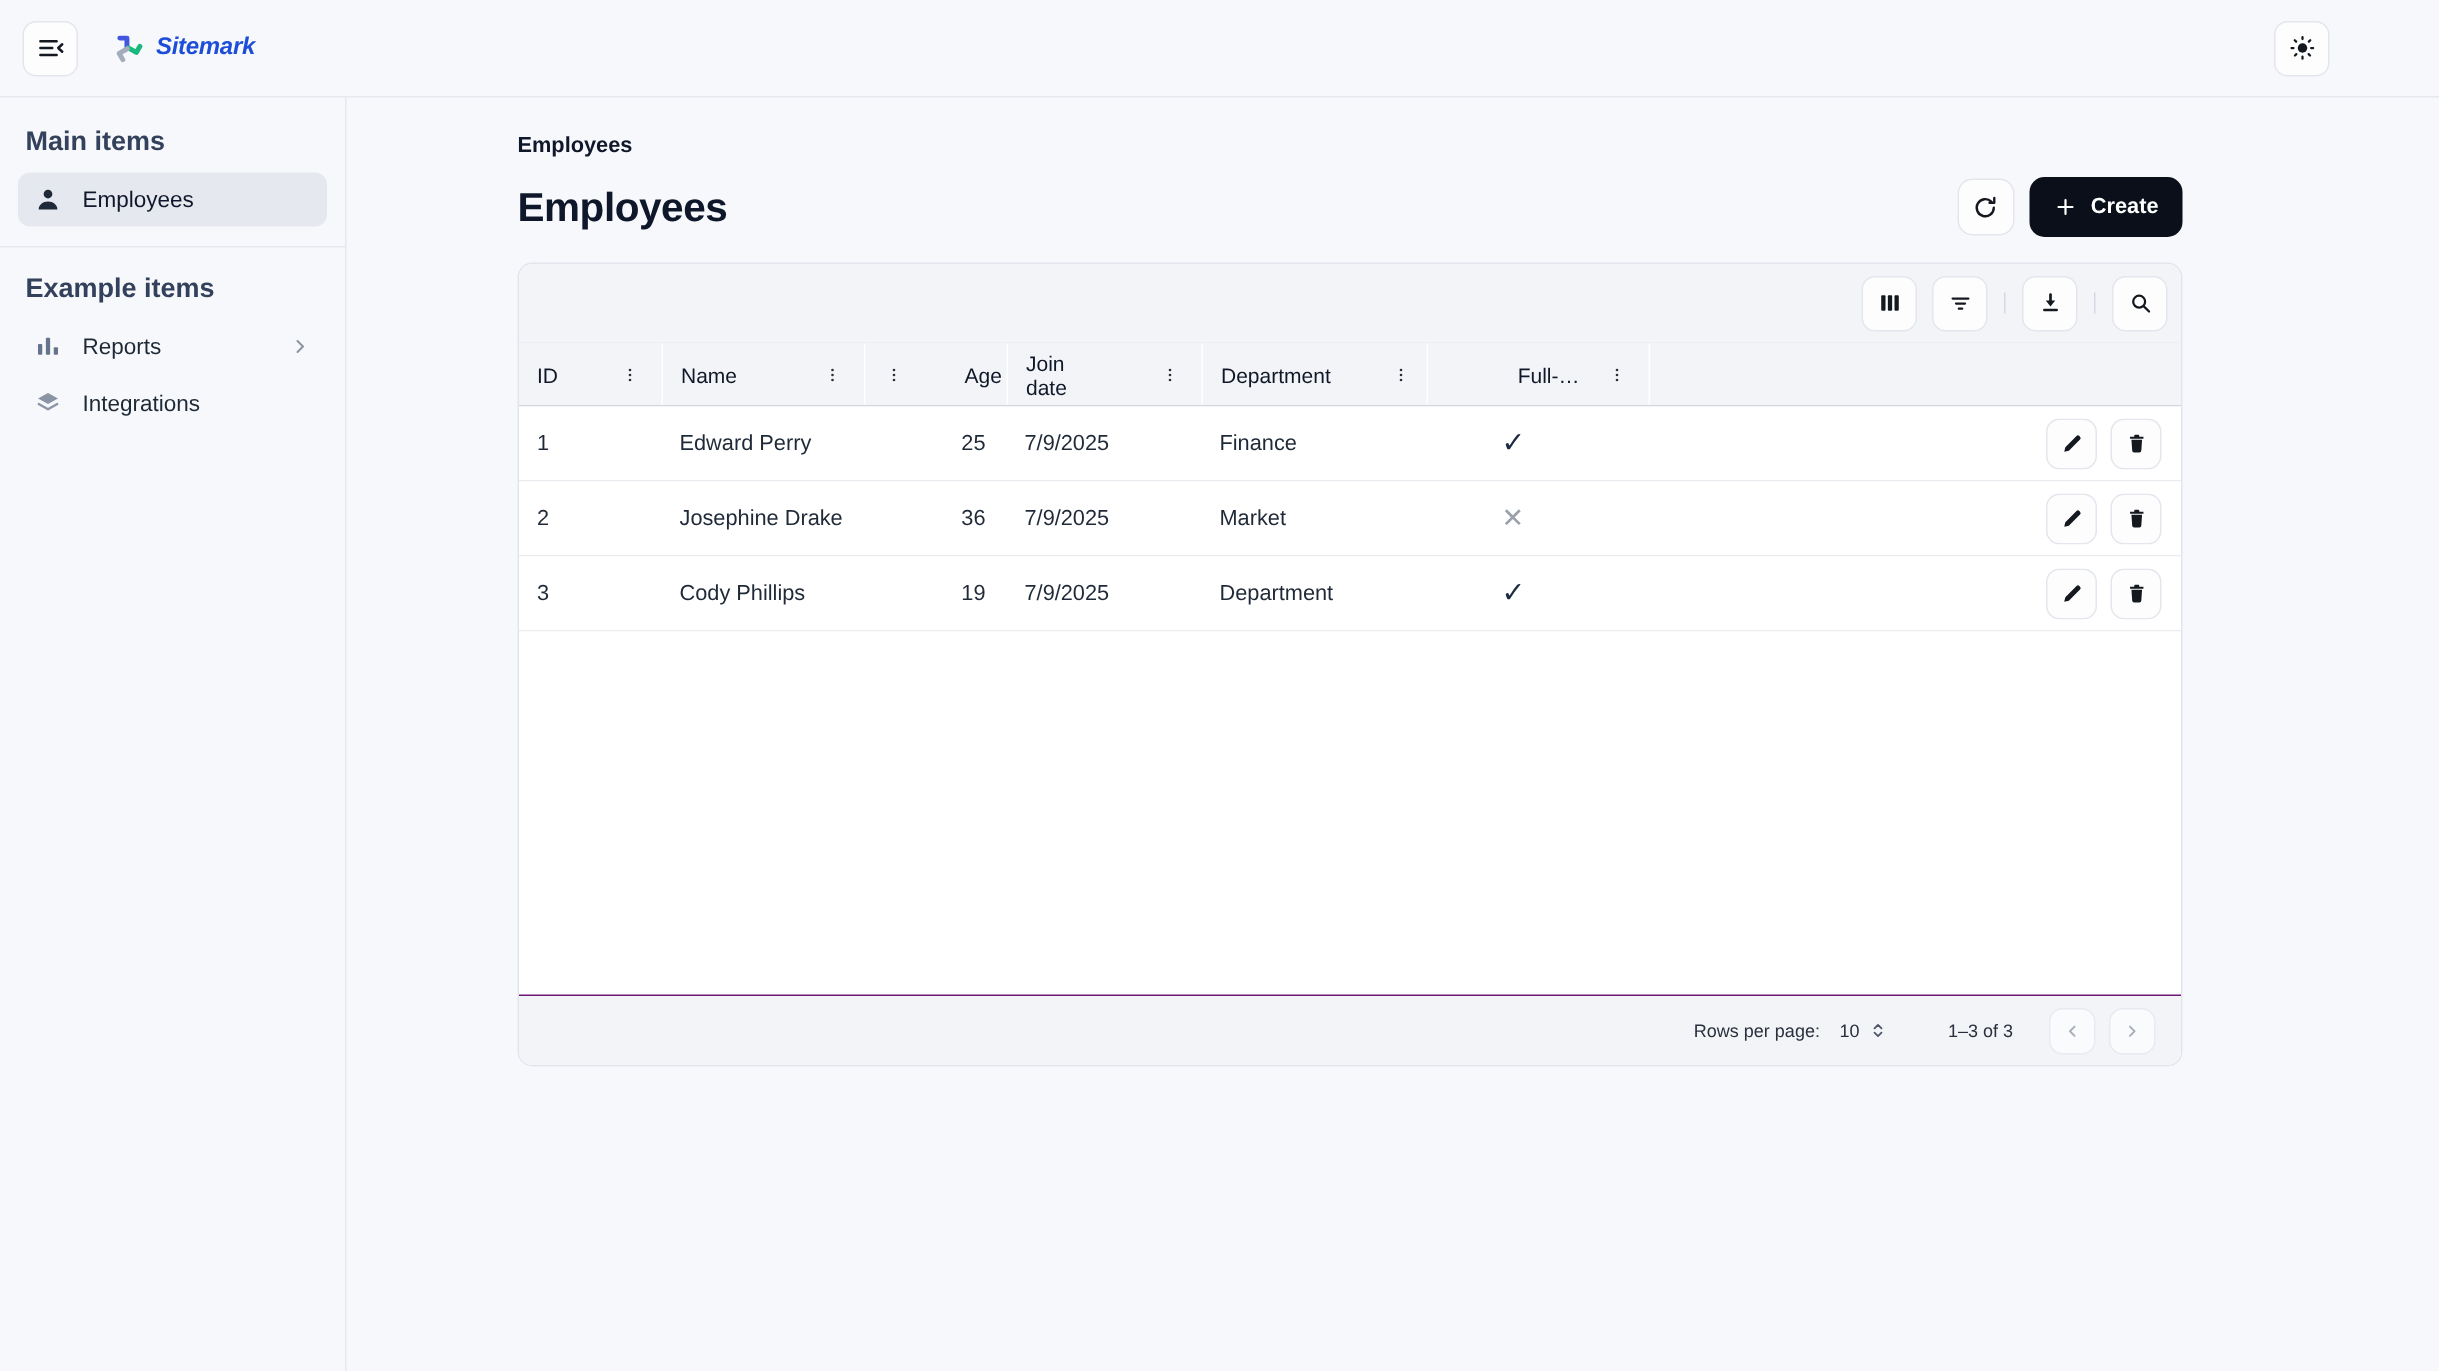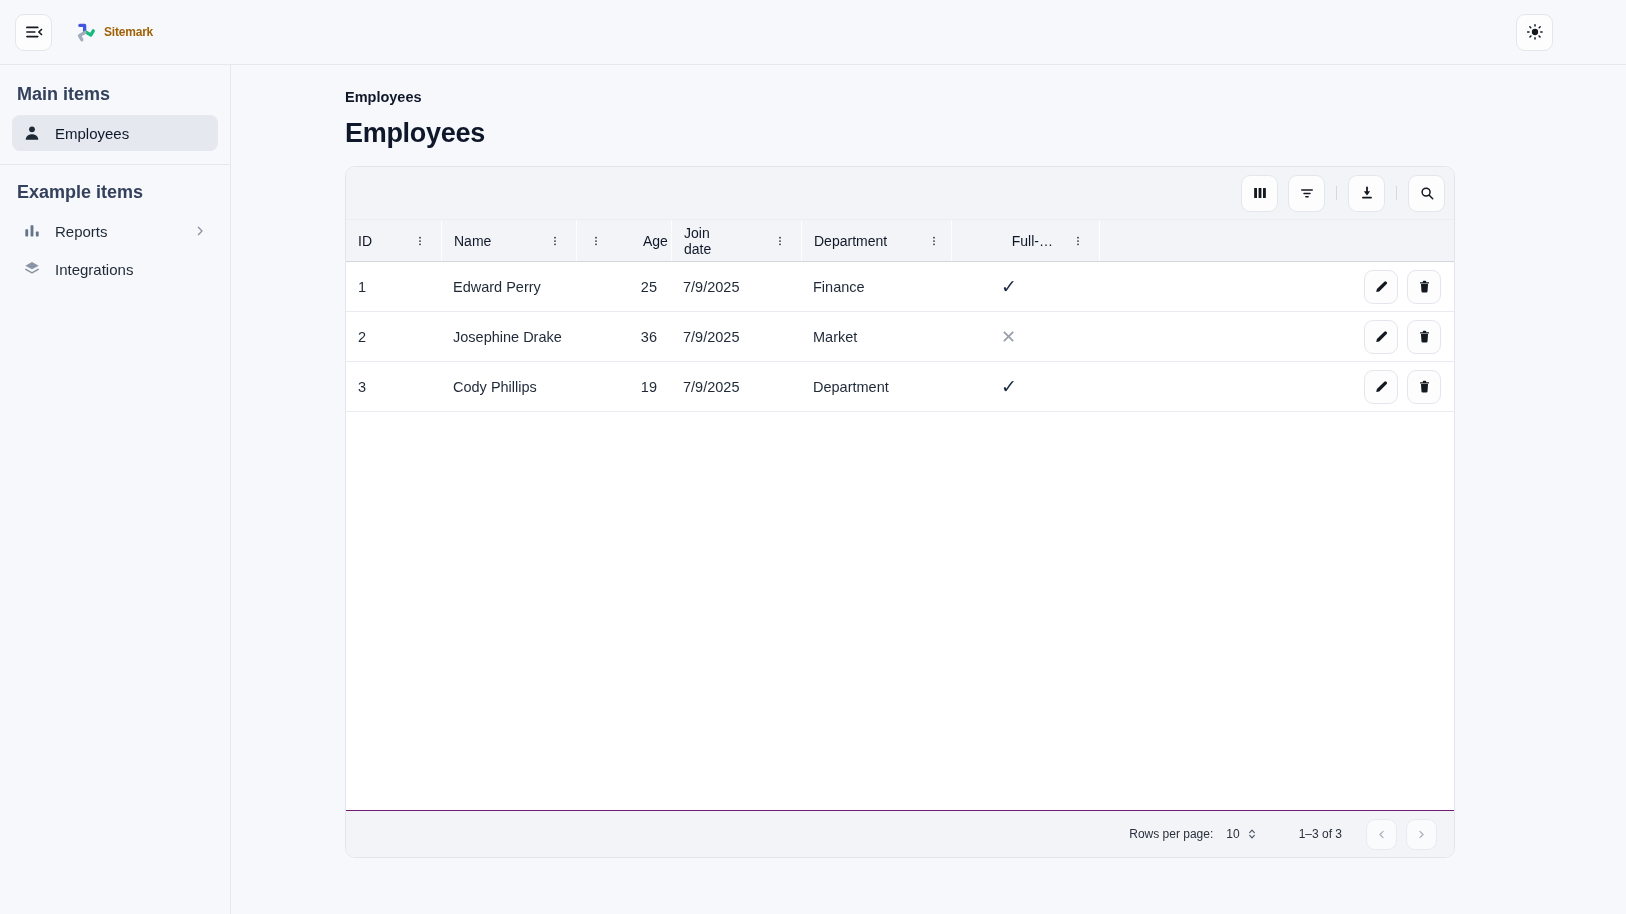--- a/index.html
+++ b/index.html
@@ -9,21 +9,21 @@
     background:#F7F8FB; color:#111827;
     font-family:"Liberation Sans","DejaVu Sans",sans-serif;
   }
   
   .topbar { height:65px; border-bottom:1px solid #E5E8EE; display:flex; align-items:center;
             padding:0 73px 0 15px; gap:22px; }
   .icon-btn { display:inline-flex; align-items:center; justify-content:center;
               background:#FDFDFE; border:1px solid #E3E6EC; border-radius:9px; cursor:pointer; padding:0; }
   .menu-toggle, .theme-toggle { width:37px; height:37px; }
   .logo { display:flex; align-items:center; gap:8px; }
-  .logo-text { font-size:12px; font-weight:bold; color:#a16207; letter-spacing:-0.2px; }
+  .logo-text { font-size:16px; font-weight:bold; color:#1d4ed8; letter-spacing:-0.2px;font-style:italic; }
   .topbar-spacer { flex:1; }
   
   .shell { display:flex; height:849px; }
   .sidebar { width:231px; flex-shrink:0; border-right:1px solid #E5E8EE; padding:19px 12px 0; }
   .section-label { font-size:18px; font-weight:700; color:#33415C; padding:0 5px; margin-bottom:10px; }
   .nav-item { display:flex; align-items:center; gap:13px; height:36px; padding:0 10px;
               border-radius:8px; font-size:15px; color:#1E2936; cursor:pointer; margin-bottom:2px; }
   .nav-item.selected { background:#E6E8EF; font-weight:500; color:#0F172A; }
   .nav-item .spacer { flex:1; }
   .sidebar-divider { height:1px; background:#E5E8EE; margin:13px -12px 17px; }
@@ -31,21 +31,21 @@
   .content { padding:24px 0 0 114px; }
   .breadcrumb { font-size:14.5px; font-weight:600; color:#0F172A; }
   .title-row { width:1110px; display:flex; align-items:center; justify-content:space-between; margin-top:13px; }
   .page-title { font-size:27px; font-weight:700; margin:0; color:#0F172A; letter-spacing:-0.3px; }
   .title-actions { display:flex; align-items:center; gap:10px; }
   .refresh-btn { width:38px; height:38px; border-radius:10px; }
   .create-btn { height:40px; padding:0 16px; border:none; border-radius:10px; background:#0B0F1A;
                 color:#fff; display:inline-flex; align-items:center; gap:9px; font-size:14.5px;
                 font-weight:600; cursor:pointer; font-family:inherit; }
   
-  .card { width:1110px; height:692px; margin-top:17px; background:#fff; border:1px solid #E2E5EC;
+  .card { width:1110px; height:536px; margin-top:17px; background:#fff; border:1px solid #E2E5EC;
           border-radius:10px; display:flex; flex-direction:column; overflow:hidden; }
   .toolbar { height:53px; background:#F2F4F8; display:flex; align-items:center;
              justify-content:flex-end; gap:10px; padding:0 9px; border-bottom:1px solid #ECEEF3; }
   .tb-btn { width:37px; height:37px; border-radius:9px; }
   .tb-divider { width:1px; height:14px; background:#D4D9E1; margin:0 1px; }
   .tgrid { display:grid; grid-template-columns:95px 135px 95px 130px 150px 148px 1fr; align-items:center; }
   .thead { height:42px; background:#F2F4F8; border-bottom:1px solid #D3D8DF; }
   .th { display:flex; align-items:center; justify-content:space-between; height:100%;
         padding:0 14px 0 12px; font-size:14px; font-weight:500; color:#101828; cursor:pointer; }
   .th + .th { border-left:1px solid rgba(255,255,255,.85);gap:40px; }
@@ -149,20 +149,38 @@
         </span>
         <span>Integrations</span>
       </div>
     </aside>
 
     <main class="content">
       <nav class="breadcrumb">Employees</nav>
 
       <div class="title-row">
         <h1 class="page-title">Employees</h1>
+        <div class="title-actions">
+          <button class="icon-btn refresh-btn">
+            <span>
+              <svg width="19" height="19" viewBox="0 0 24 24" fill="none">
+                <path d="M19.2 12a7.2 7.2 0 1 1-2.1-5.1" stroke="#14181F" stroke-width="2" stroke-linecap="round"></path>
+                <path d="M19.6 3.8v4h-4" stroke="#14181F" stroke-width="2" stroke-linecap="round" stroke-linejoin="round"></path>
+              </svg>
+            </span>
+          </button>
+          <button class="create-btn">
+            <span>
+              <svg width="16" height="16" viewBox="0 0 24 24" fill="none">
+                <path d="M12 5v14M5 12h14" stroke="#fff" stroke-width="2.2" stroke-linecap="round"></path>
+              </svg>
+            </span>
+            <span>Create</span>
+          </button>
+        </div>
       </div>
 
       <section class="card">
 
         <div class="toolbar">
           <button class="icon-btn tb-btn">
             <span>
               <svg width="18" height="18" viewBox="0 0 24 24" fill="#14181F">
                 <rect x="4.2" y="5.2" width="3.8" height="13.6" rx="0.7"></rect>
                 <rect x="10.1" y="5.2" width="3.8" height="13.6" rx="0.7"></rect>

